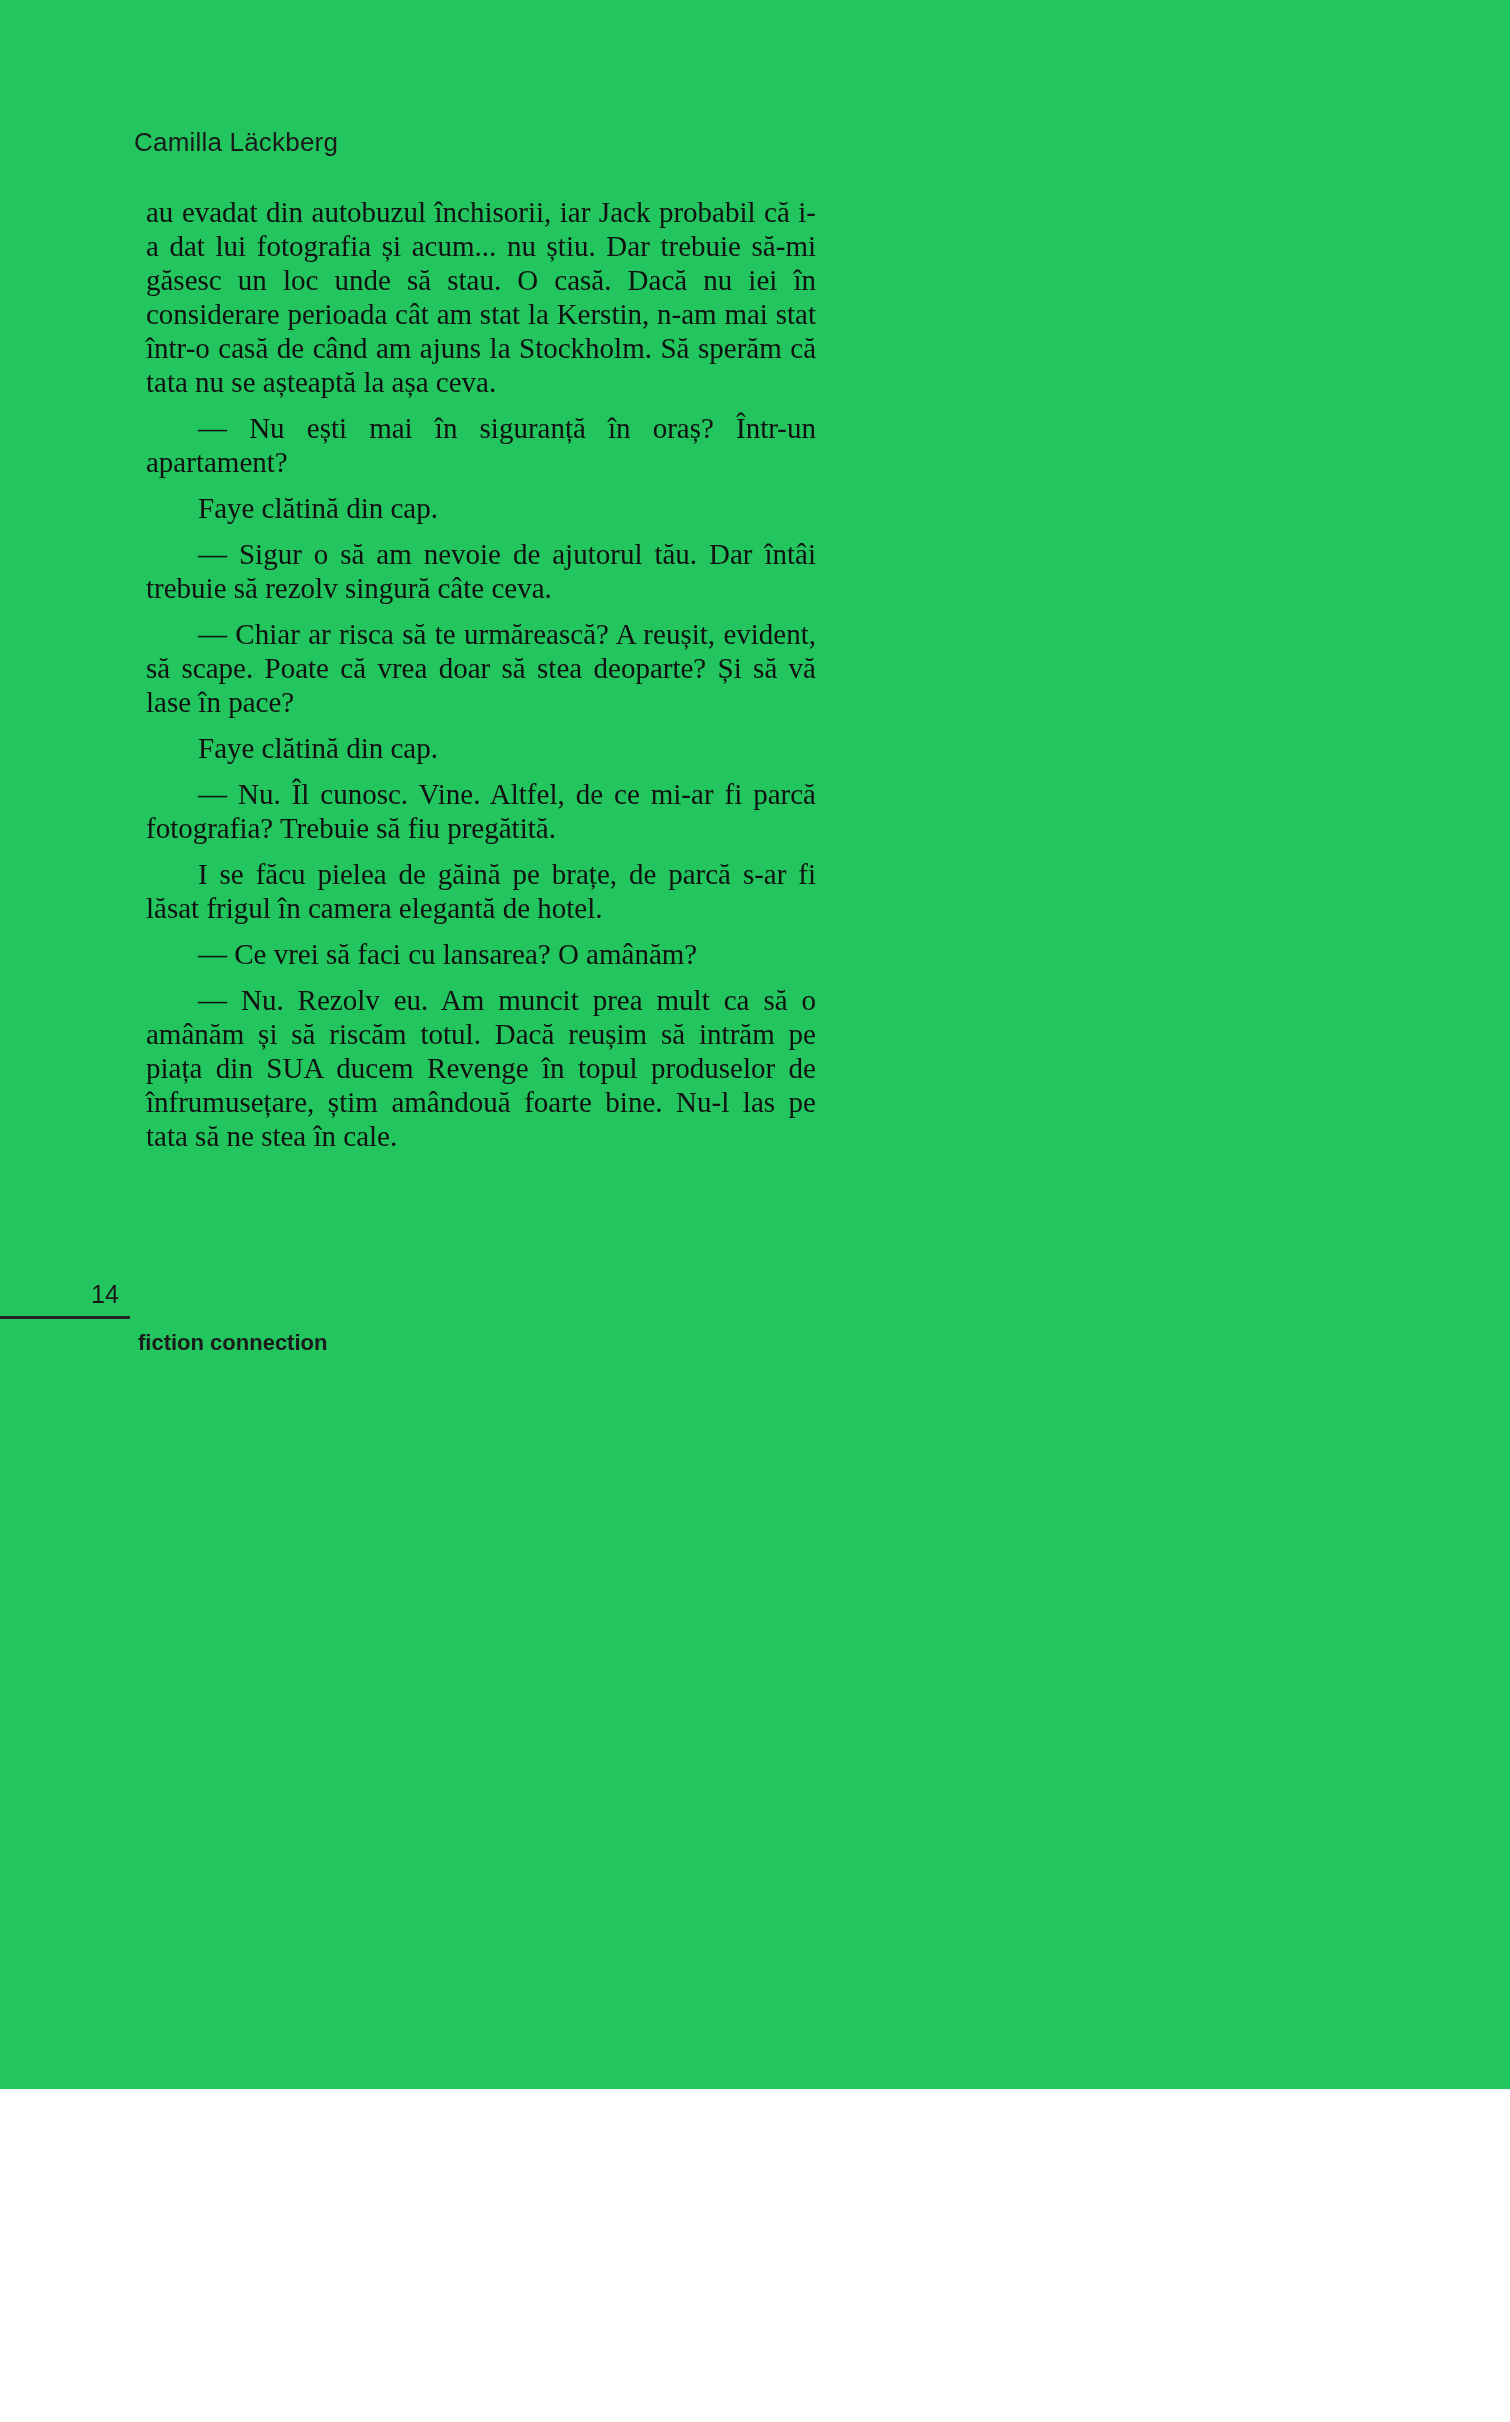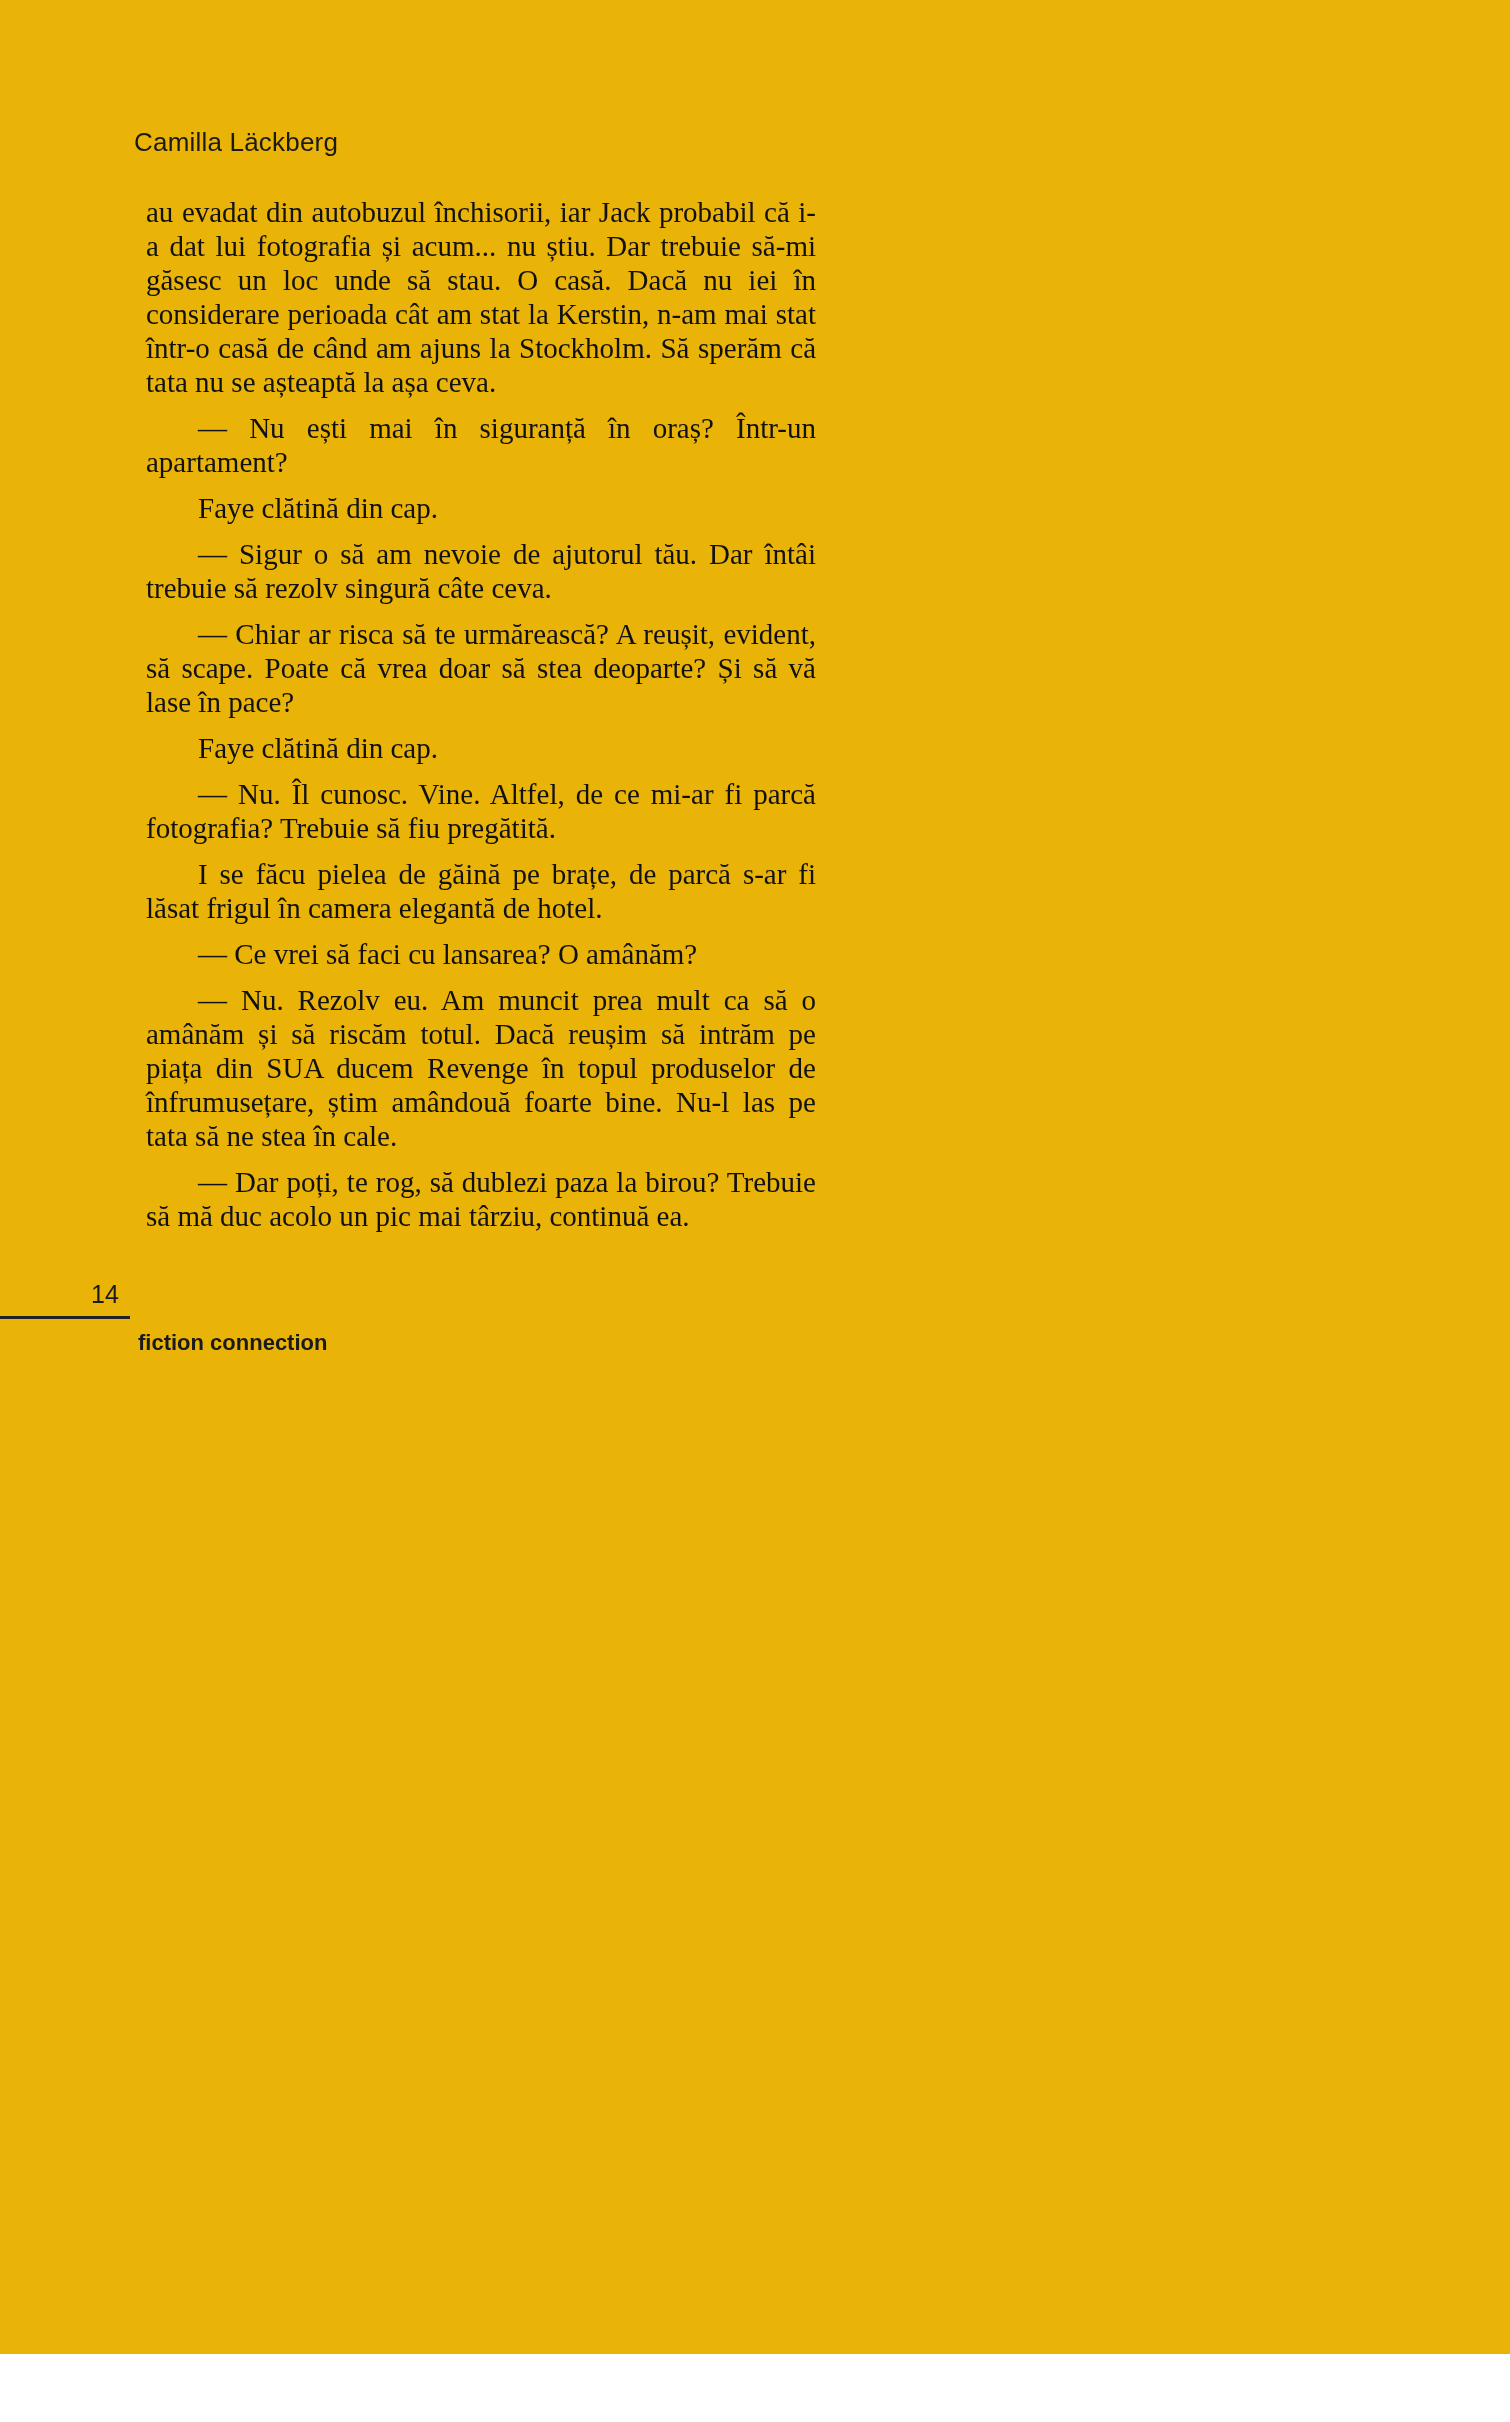--- a/index.html
+++ b/index.html
@@ -3,22 +3,22 @@
 <meta charset="utf-8">
 <style>
   html, body {
     margin: 0;
     padding: 0;
     background: #ffffff;
   }
   .page {
     position: relative;
     width: 1511px;
-    height: 2354px;
-    background: #eab308;
+    height: 2089px;
+    background: #22c55e;
     overflow: hidden;
     color: #141414;
   }
   .running-header {
     position: absolute;
     left: 134px;
     top: 128px;
     font-family: "Liberation Sans", sans-serif;
     font-size: 26px;
     line-height: 29px;
@@ -81,21 +81,20 @@
     <p class="para">au evadat din autobuzul închisorii, iar Jack probabil că i-a dat lui fotografia și acum... nu știu. Dar trebuie să-mi găsesc un loc unde să stau. O casă. Dacă nu iei în considerare perioada cât am stat la Kerstin, n-am mai stat într-o casă de când am ajuns la Stockholm. Să sperăm că tata nu se așteaptă la așa ceva.</p>
     <p class="para indented">— Nu ești mai în siguranță în oraș? Într-un apartament?</p>
     <p class="para indented">Faye clătină din cap.</p>
     <p class="para indented">— Sigur o să am nevoie de ajutorul tău. Dar întâi trebuie să rezolv singură câte ceva.</p>
     <p class="para indented">— Chiar ar risca să te urmărească? A reușit, evident, să scape. Poate că vrea doar să stea deoparte? Și să vă lase în pace?</p>
     <p class="para indented">Faye clătină din cap.</p>
     <p class="para indented">— Nu. Îl cunosc. Vine. Altfel, de ce mi-ar fi parcă fotografia? Trebuie să fiu pregătită.</p>
     <p class="para indented">I se făcu pielea de găină pe brațe, de parcă s-ar fi lăsat frigul în camera elegantă de hotel.</p>
     <p class="para indented">— Ce vrei să faci cu lansarea? O amânăm?</p>
     <p class="para indented">— Nu. Rezolv eu. Am muncit prea mult ca să o amânăm și să riscăm totul. Dacă reușim să intrăm pe piața din SUA ducem Revenge în topul produselor de înfrumusețare, știm amândouă foarte bine. Nu-l las pe tata să ne stea în cale.</p>
-    <p class="para indented">— Dar poți, te rog, să dublezi paza la birou? Trebuie să mă duc acolo un pic mai târziu, continuă ea.</p>
   </div>
 
   <div class="footer-page-number">14</div>
 
   <div class="footer-rule"></div>
 
   <div class="footer-imprint">fiction connection</div>
 
 </div>
 

